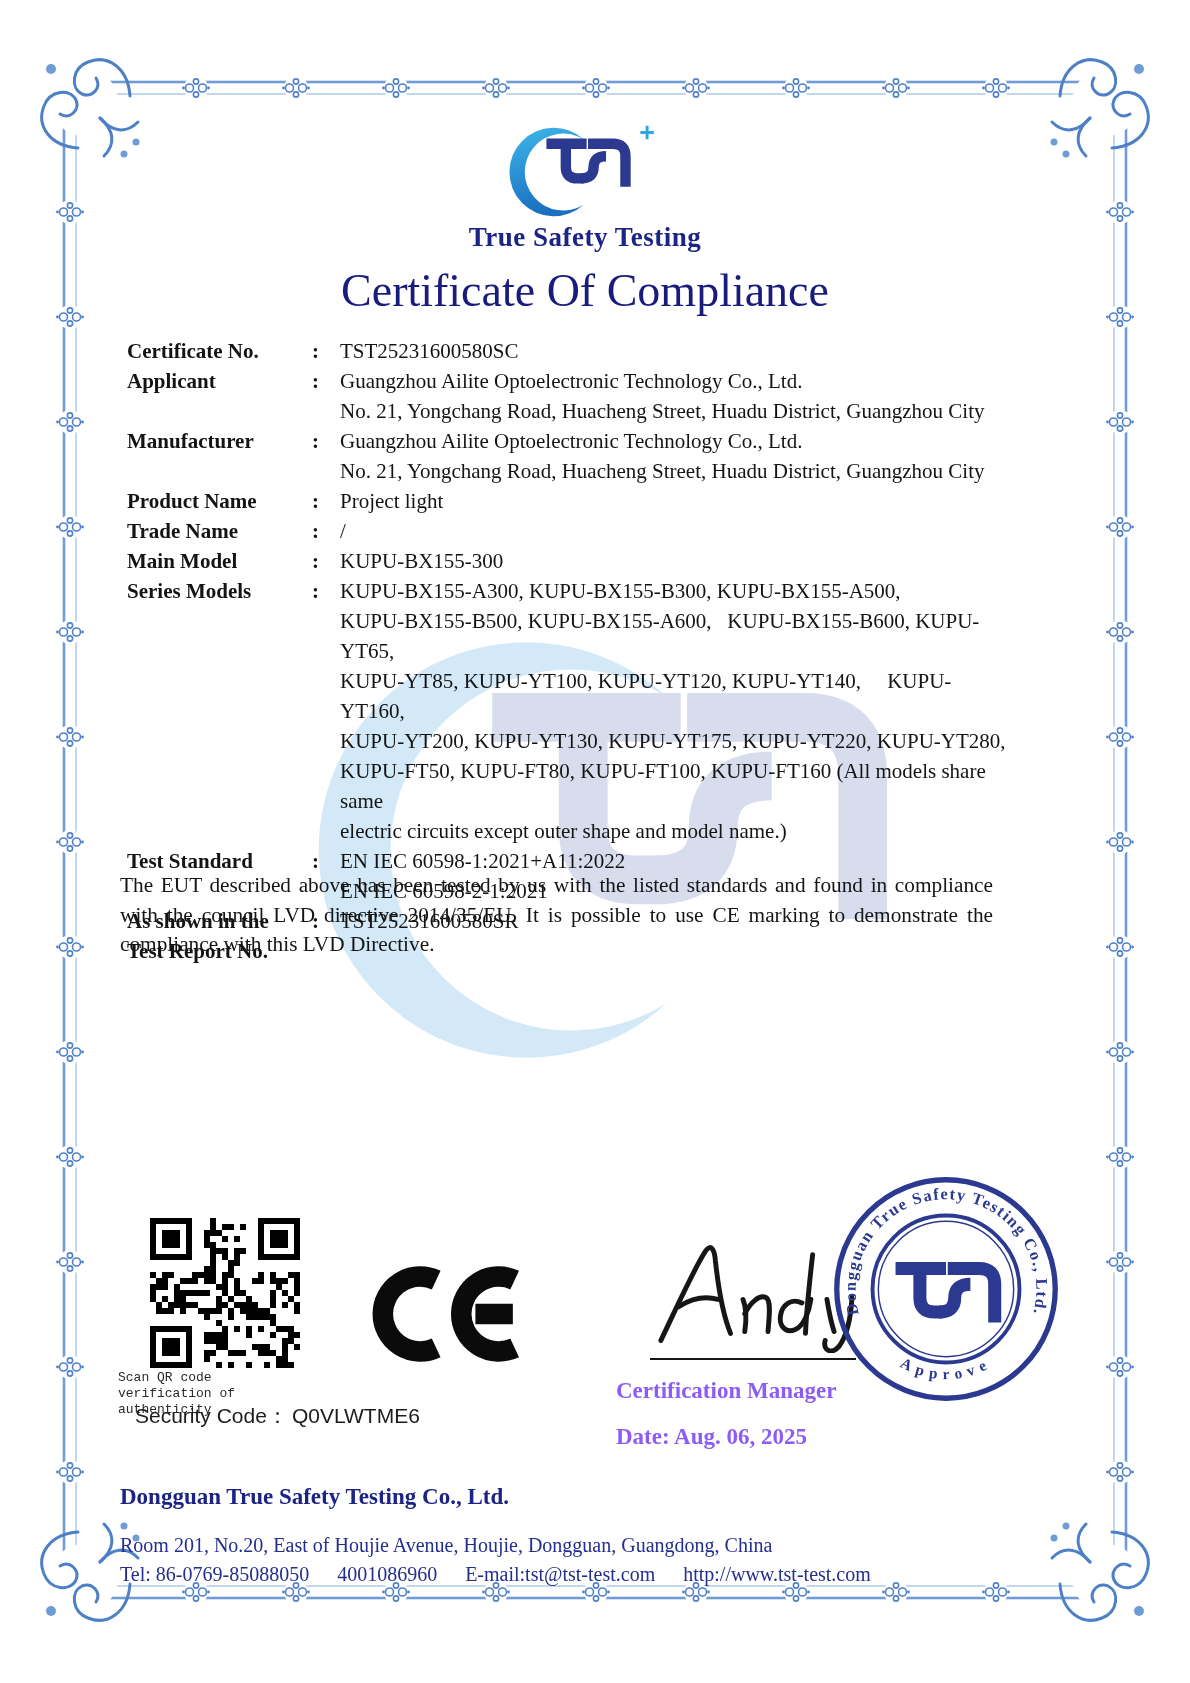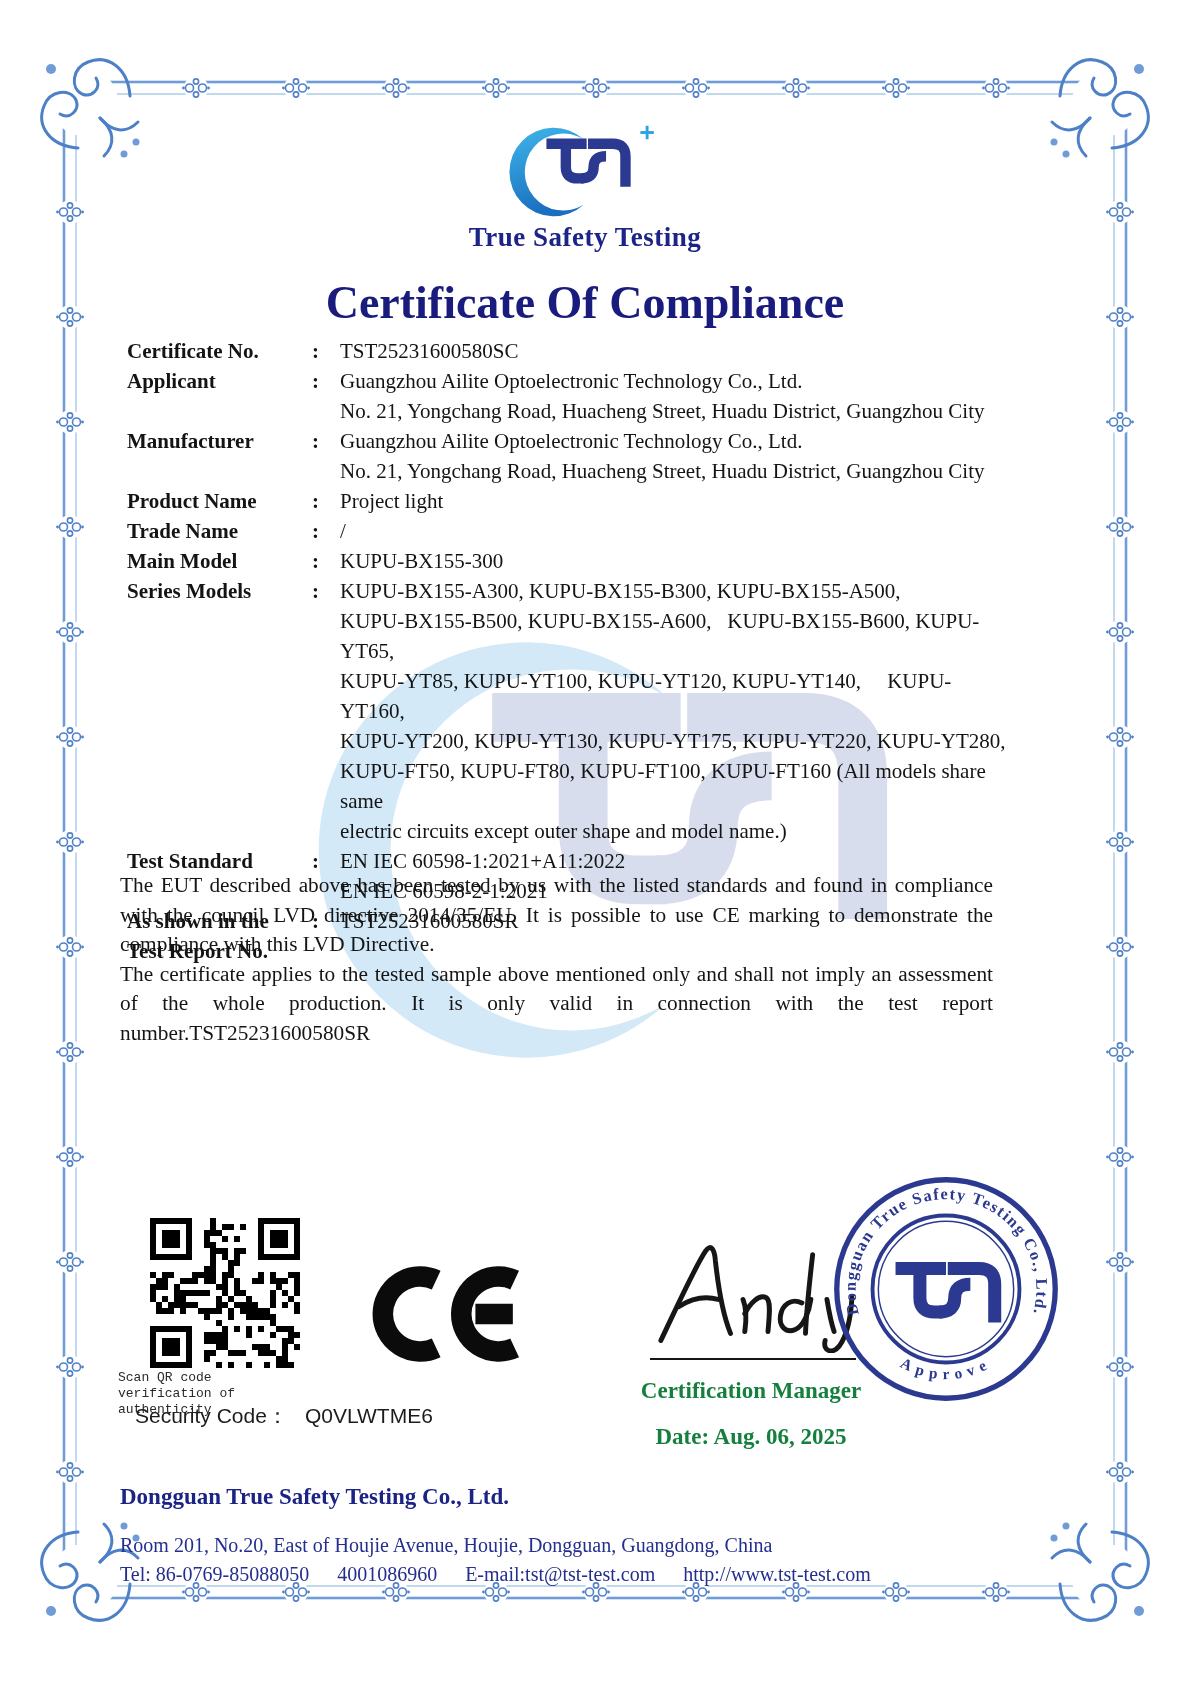--- a/index.html
+++ b/index.html
@@ -17,42 +17,42 @@
   .corner-stroke{fill:none; stroke:#4d80c6; stroke-width:3; stroke-linecap:round;}
   .corner-dot{fill:#6f9bd6; stroke:none;}
   .mask-white{fill:#ffffff; stroke:none;}
   
   #watermark{position:absolute; left:278px; top:606px; z-index:0;}
   
   .content{position:absolute; left:0; top:0; width:100%; height:100%; z-index:2;}
   .logo-wrap{position:absolute; top:120px; left:50%; transform:translateX(-50%);}
   .brand{position:absolute; top:222px; left:0; width:100%; text-align:center;
     font-size:27px; font-weight:bold; color:#1c2487; letter-spacing:0.5px;}
-  .title{position:absolute; top:276px; left:0; width:100%; text-align:center;
-    font-size:46px; font-weight:bold; color:#191c7d;}
+  .title{position:absolute; top:264px; left:0; width:100%; text-align:center;
+    font-size:46px; font-weight:normal; color:#191c7d;}
   .fields{position:absolute; left:127px; top:336px; width:885px;
     font-size:21px; line-height:30px; color:#141414;}
   .row{display:grid; grid-template-columns:185px 28px 1fr;}
   .lbl{font-weight:bold;}
   .col{font-weight:bold;}
   .val div{white-space:pre-wrap;}
   .body-text{position:absolute; left:120px; top:871px; width:873px;
     font-size:21.3px; line-height:29.6px; text-align:justify; color:#151515;}
   .body-text p{margin:0;}
   
   #qr-wrap{position:absolute; left:150px; top:1218px;}
   .qr-caption{position:absolute; left:118px; top:1370px; width:215px; 
     font-family:"Liberation Mono", monospace; font-size:13px; line-height:16px; color:#2a2a2a;}
   .security{position:absolute; left:135px; top:1402px; font-family:"Liberation Sans", sans-serif;
     font-size:21px; color:#1c1c1c;}
-  .security .code{margin-left:17px;}
+  .security .code{margin-left:4px;}
   #ce-wrap{position:absolute; left:372px; top:1262px;}
   #sig-wrap{position:absolute; left:648px; top:1228px;}
   .sig-line{position:absolute; left:650px; top:1358px; width:206px; border-top:2.4px solid #161616;}
-  .sig-block{position:absolute; left:616px; top:1378px; width:270px; text-align:center; color:#15803d;}
+  .sig-block{position:absolute; left:616px; top:1378px; width:270px; color:#8b5cf6;}
   .manager{font-size:23px; font-weight:bold;}
   .date{font-size:23px; font-weight:bold; margin-top:20px;}
   #seal-wrap{position:absolute; left:830px; top:1173px;}
   .seal-ring-text{font-family:"Liberation Serif",serif; font-size:17px; font-weight:bold;
     fill:#2b3990; letter-spacing:1.5px;}
   .seal-approve-text{font-family:"Liberation Serif",serif; font-size:16px; font-weight:bold;
     fill:#2b3990; letter-spacing:6px;}
   
   .footer{position:absolute; left:120px; top:1484px; color:#242e8e;}
   .footer .company{font-size:23px; font-weight:bold; color:#1b2385;}
@@ -250,21 +250,20 @@
         </div>
         <div class="col">:</div>
         <div class="val">
             <div>TST25231600580SR</div>
           </div>
       </div>
     </div>
 
     <div class="body-text">
       <p>The EUT described above has been tested by us with the listed standards and found in compliance with the council LVD directive 2014/35/EU. It is possible to use CE marking to demonstrate the compliance with this LVD Directive.</p>
-      <p>The certificate applies to the tested sample above mentioned only and shall not imply an assessment of the whole production. It is only valid in connection with the test report number.TST25231600580SR</p>
     </div>
 
     <div id="qr-wrap">
       <svg id="qr-svg" width="150" height="150" viewBox="0 0 150 150">
           <rect x="0" y="0" width="150" height="150" fill="#fff"></rect>
           <rect x="60" y="0" width="6" height="6" fill="#000"></rect>
           <rect x="60" y="6" width="6" height="6" fill="#000"></rect>
           <rect x="72" y="6" width="6" height="6" fill="#000"></rect>
           <rect x="78" y="6" width="6" height="6" fill="#000"></rect>
           <rect x="90" y="6" width="6" height="6" fill="#000"></rect>

